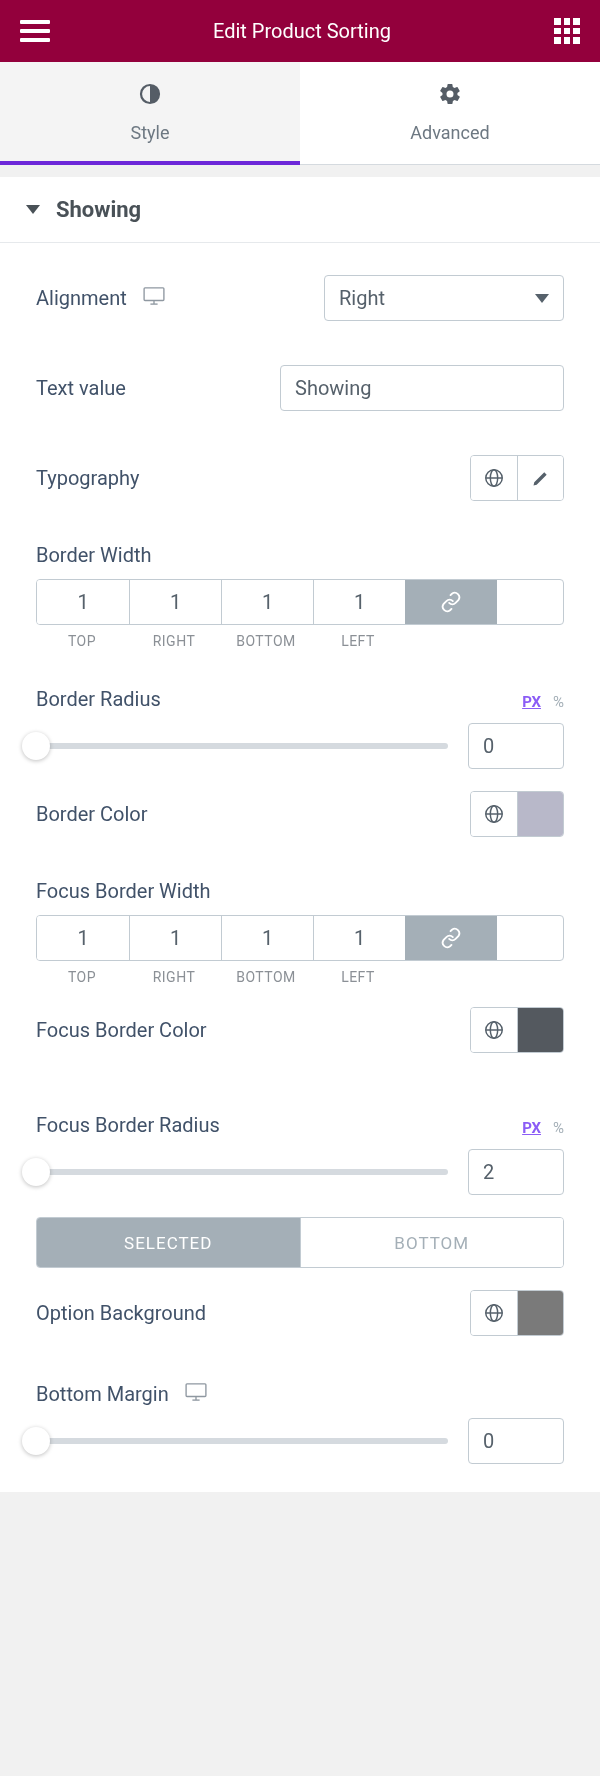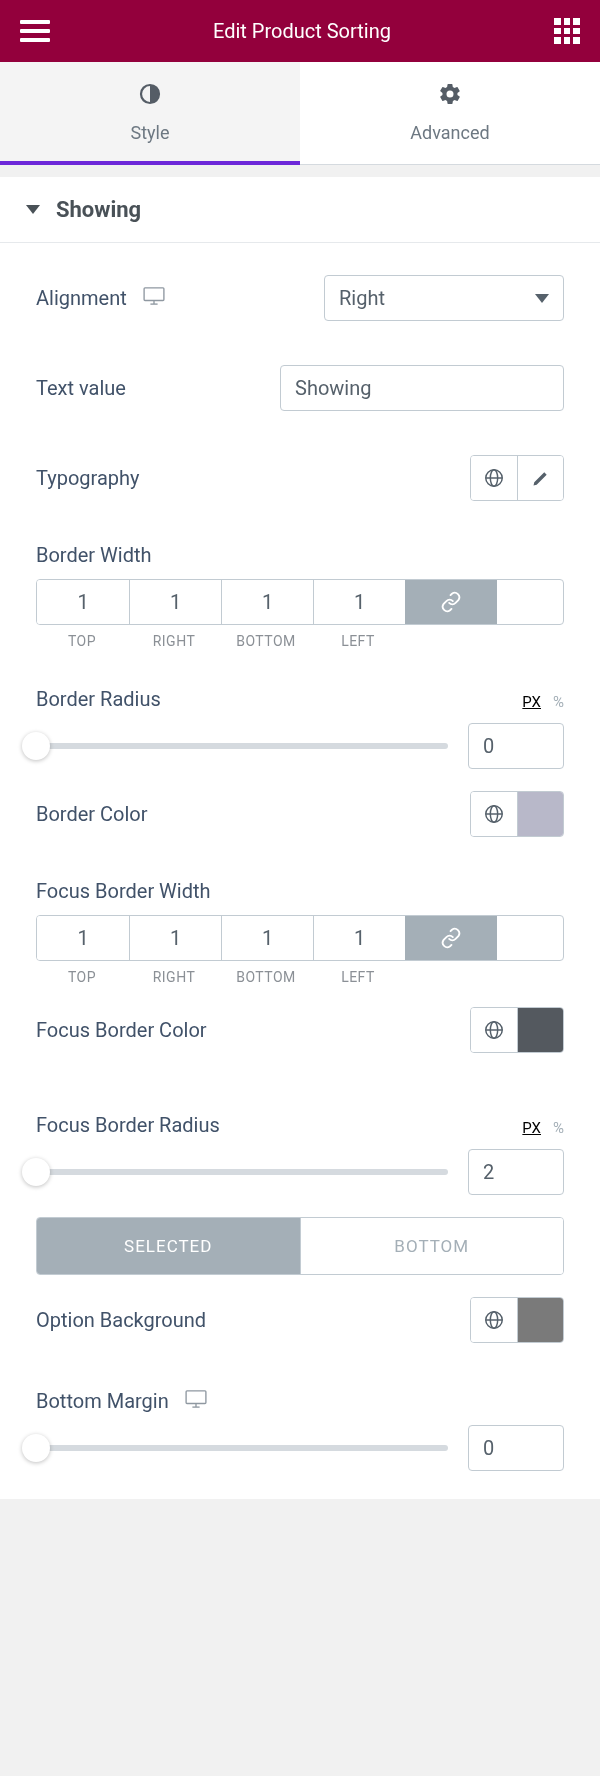--- a/index.html
+++ b/index.html
@@ -56,29 +56,29 @@
   .dim-cell { width: 92px; height:44px; display:flex; align-items:center; justify-content:center; font-size:20px; color:#56616b; background:#fff; border:none; text-align:center; }
   .dim-cell + .dim-cell { border-left:1px solid #c2cbd2; }
   .dim-cell.input { outline:none; }
   .dim-link { width: 92px; background:#a4afb7; display:flex; align-items:center; justify-content:center; cursor:pointer; }
   .dim-link svg { width:22px; height:22px; fill:#fff; }
   .dim-sub { display:flex; margin-top:8px; }
   .dim-sub span { width:92px; text-align:center; font-size:14px; color:#8b9096; letter-spacing:0.5px; }
 
   .unit-row { display:flex; justify-content:space-between; align-items:flex-end; margin-top: 18px;}
   .units { display:flex; gap:12px; font-size:15px; color:#a4afb7; }
-  .units .active { color:#000000; text-decoration: underline; }
+  .units .active { color:#8b5cf6; text-decoration: underline; font-weight: bold; }
   .units span { cursor:pointer; }
 
   .slider-row { display:flex; align-items:center; gap: 20px; margin-top: 12px; }
   .slider-track { position:relative; flex:1; height:6px; background:#d5dadf; border-radius:3px; }
   .slider-handle { position:absolute; left:0; top:50%; transform:translate(-50%,-50%); width:28px; height:28px; background:#fff; border-radius:50%; box-shadow:0 1px 4px rgba(0,0,0,0.25); cursor:grab; }
 
   .state-tabs { display:flex; border:1px solid #c2cbd2; border-radius:4px; overflow:hidden; margin-top: 22px; }
-  .state-tab { flex:1; height:56px; display:flex; align-items:center; justify-content:center; font-size:17px; letter-spacing:1px; cursor:pointer; color:#a4afb7; background:#fff; }
+  .state-tab { flex:1; height:49px; display:flex; align-items:center; justify-content:center; font-size:17px; letter-spacing:1px; cursor:pointer; color:#a4afb7; background:#fff; }
   .state-tab + .state-tab { border-left:1px solid #c2cbd2; }
   .state-tab.active { background:#a4afb7; color:#fff; }
 
   .blockset { margin-top: 14px; }
   .footer-gap { height: 14px; background:#f1f1f1; }
 </style>
 </head>
 <body>
 
 <div class="header">

